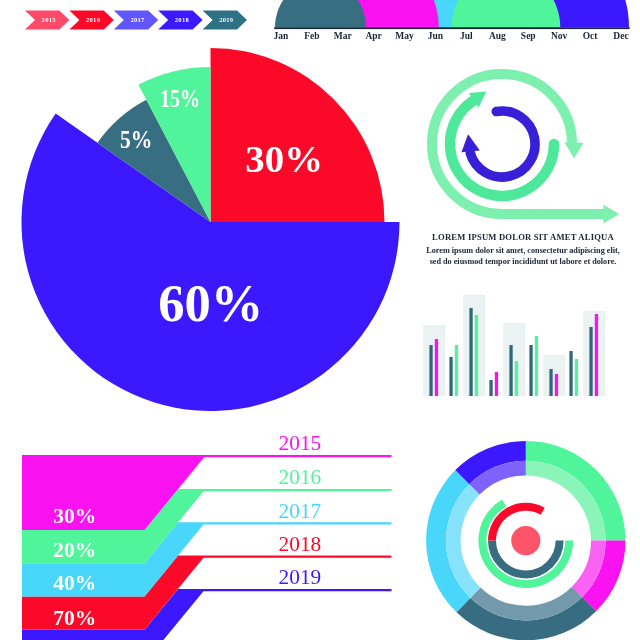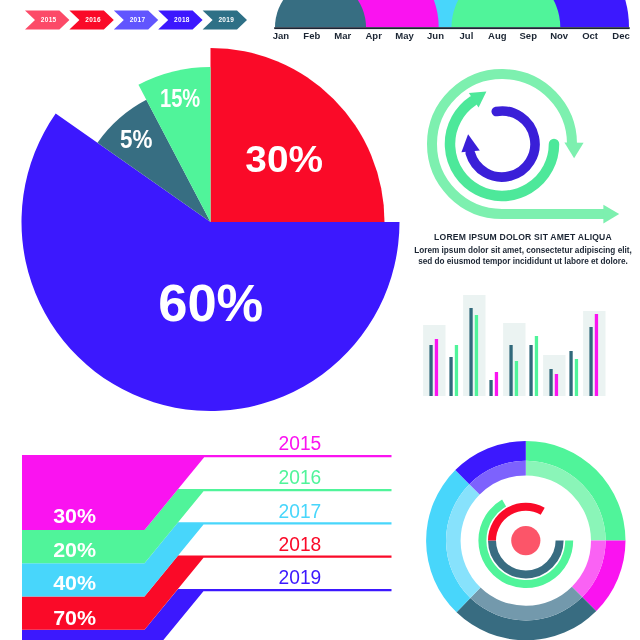--- a/index.html
+++ b/index.html
@@ -1,20 +1,20 @@
 <!DOCTYPE html>
 <html><head>
 <meta charset="utf-8">
 <title>Infographic</title>
 <style>
   html,body{margin:0;padding:0;background:#ffffff;}
   body{width:640px;height:640px;overflow:hidden;
        font-family:"Liberation Sans","DejaVu Sans",sans-serif;
        -webkit-font-smoothing:antialiased;}
-  #root{position:relative;width:640px;height:640px;background:#fff;}
+  #root{position:relative;width:640px;height:640px;background:#fff;font-family:Liberation Serif, serif;}
   #canvas{position:absolute;left:0;top:0;}
   text{dominant-baseline:auto;}
   .pct{fill:#ffffff;font-weight:700;}
   .yearlbl{font-weight:400;}
   .mon{fill:#1b2533;font-size:9.5px;font-weight:700;text-anchor:middle;}
   .tlyr{fill:#ffffff;font-size:6.5px;font-weight:700;text-anchor:middle;letter-spacing:.3px;}
   .loremh{fill:#1b2533;font-size:8.6px;font-weight:700;text-anchor:middle;letter-spacing:.2px;}
   .loremb{fill:#1b2533;font-size:8.2px;font-weight:700;text-anchor:middle;}
 </style>
 </head>

